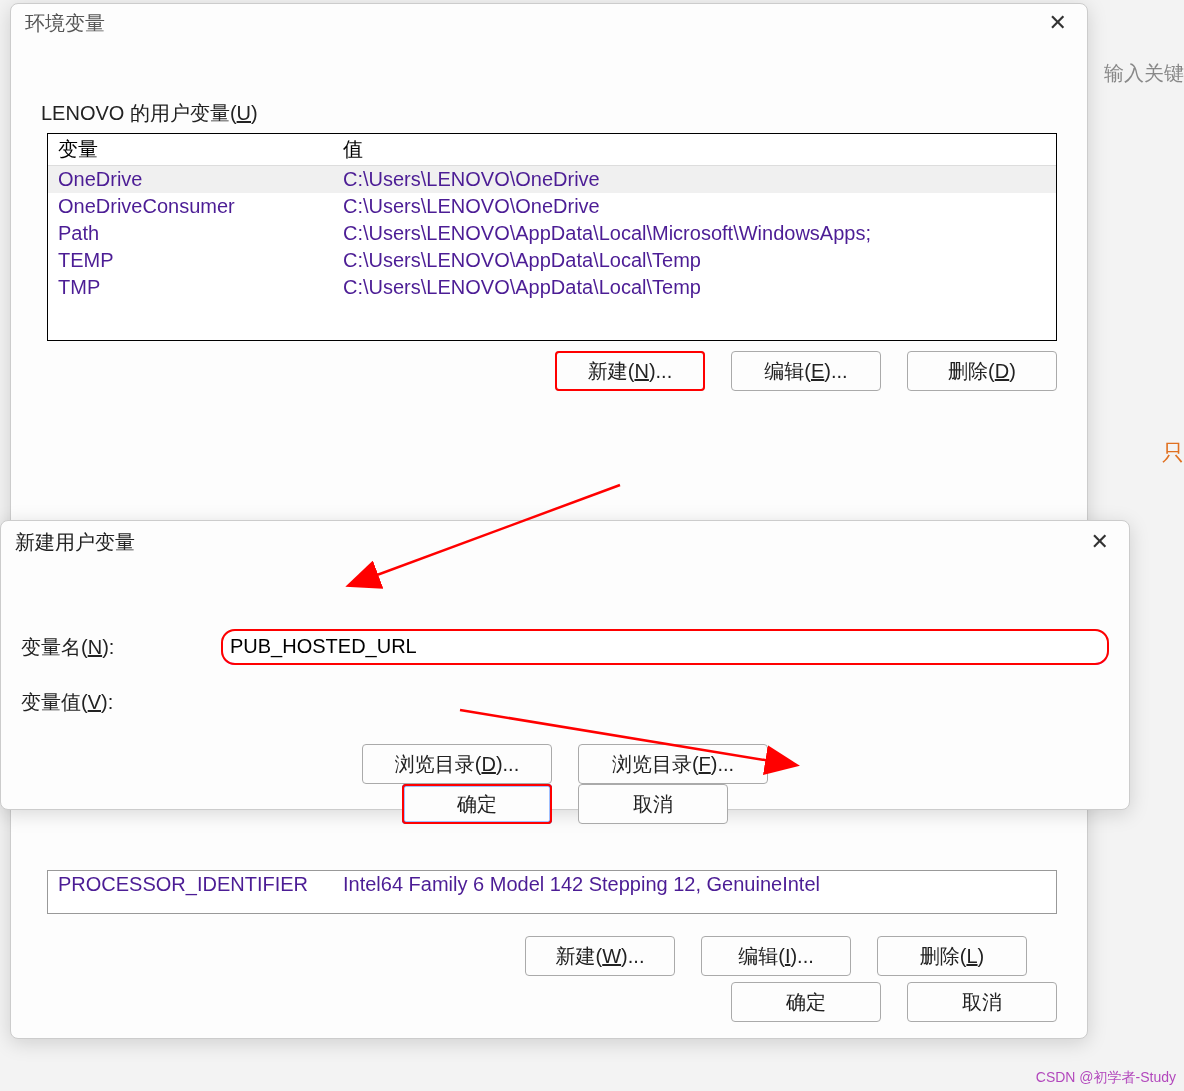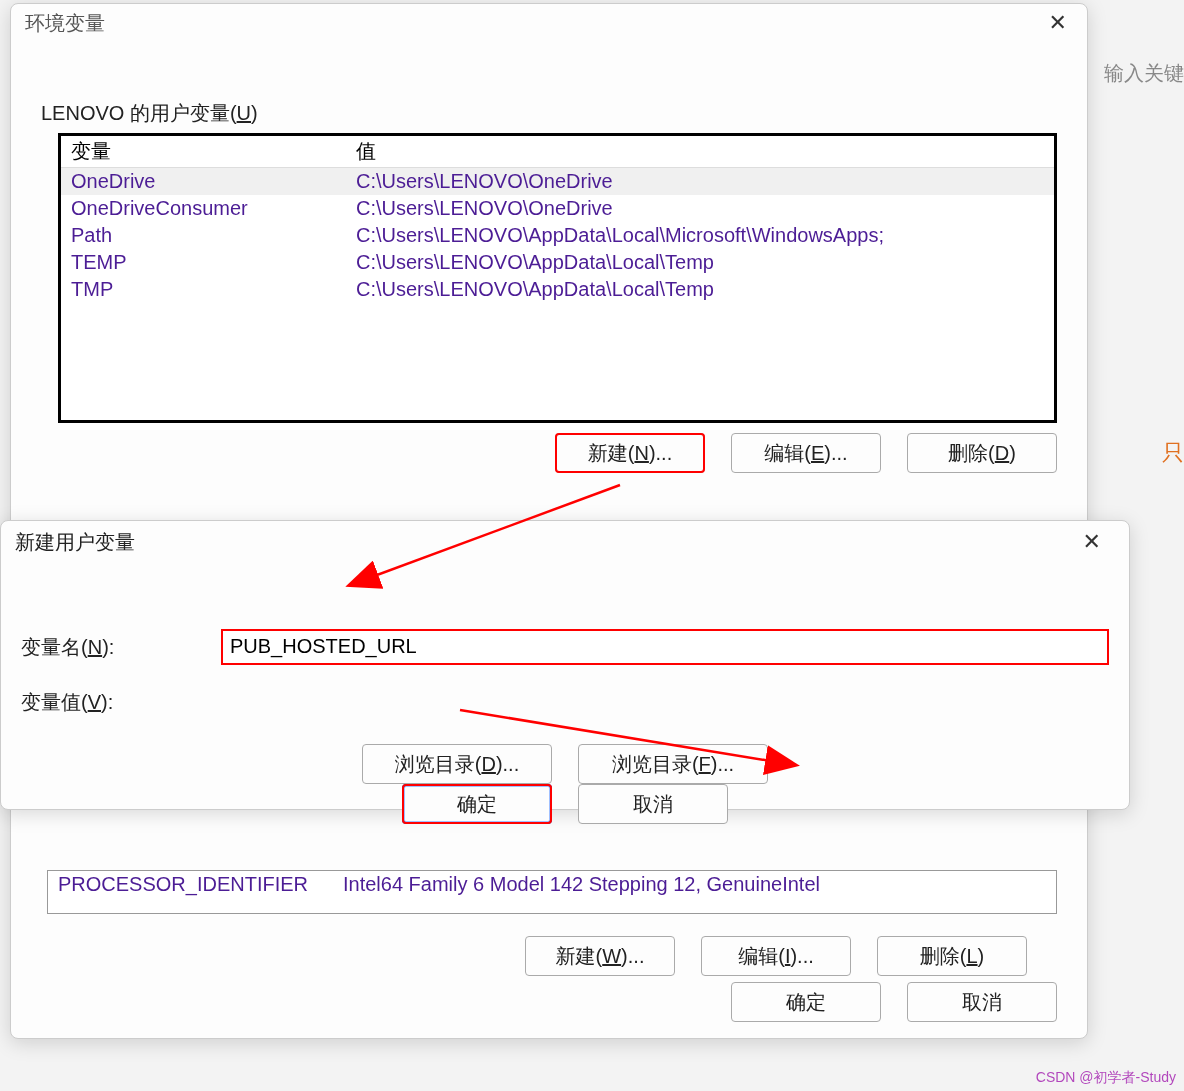--- a/index.html
+++ b/index.html
@@ -19,24 +19,24 @@
       width: 1078px; height: 1036px;
     }
     .titlebar { display: flex; align-items: center; padding: 4px 12px 2px 14px; }
     .title { font-size: 20px; color: #555; flex: 1; }
     .close-x { font-size: 22px; color: #333; padding: 2px 8px; cursor: default; }
 
     .section-label { font-size: 20px; color: #222; margin: 60px 0 6px 30px; }
     .section-label u { text-decoration: underline; }
 
     .listbox {
-      margin: 0 30px 8px 47px;
-      border: 3px solid #000000;
+      margin: 0 30px 8px 36px;
+      border: 1px solid #000000;
       background: #fff;
-      height: 290px;
+      height: 208px;
     }
     .list-head, .list-row { display: flex; }
     .list-head { border-bottom: 1px solid #ddd; }
     .list-head div, .list-row div { font-size: 20px; padding: 2px 10px; }
     .col-var { width: 285px; }
     .col-val { flex: 1; }
     .list-row.sel { background: #f0f0f0; }
     .list-row div { color: #4c1d95; white-space: nowrap; overflow: hidden; }
 
     .btn-row { display: flex; justify-content: flex-end; gap: 26px; margin: 10px 30px 0 0; }
@@ -58,28 +58,28 @@
 
     #main-ok-row { position: absolute; bottom: 16px; right: 30px; display:flex; gap:26px; }
 
     
     #new-var-dialog {
       left: 0px; top: 520px;
       width: 1130px; height: 290px;
       border-radius: 8px;
       z-index: 5;
     }
-    #new-var-dialog .titlebar { padding: 6px 20px 4px 14px; }
+    #new-var-dialog .titlebar { padding: 6px 12px 4px 14px; }
     .field-row { display: flex; align-items: center; margin: 24px 20px 0 20px; }
     .field-label { width: 200px; font-size: 20px; color: #222; }
     .field-input {
       flex: 1; height: 36px; border: 1px solid #ccc;
       font-size: 20px; padding: 2px 8px; background: #fff;
     }
-    .field-input.focus { border-bottom: 2px solid #d946ef; }
+    .field-input.focus { border-bottom: 2px solid #d946ef; border-radius: 14px; }
     #nv-btn-row { display:flex; justify-content:space-between; margin: 28px 20px 0 20px; align-items:center;flex-direction:column; }
     #nv-btn-row .left-btns { display:flex; gap:26px; }
     #nv-btn-row .right-btns { display:flex; gap:26px; }
 
     
     .edge-text { position:absolute; right:0; font-size:20px; color:#888; }
     .edge-orange { color:#e07020; font-size:22px; }
 
     
     #arrows { position:absolute; inset:0; pointer-events:none; z-index:10; }

